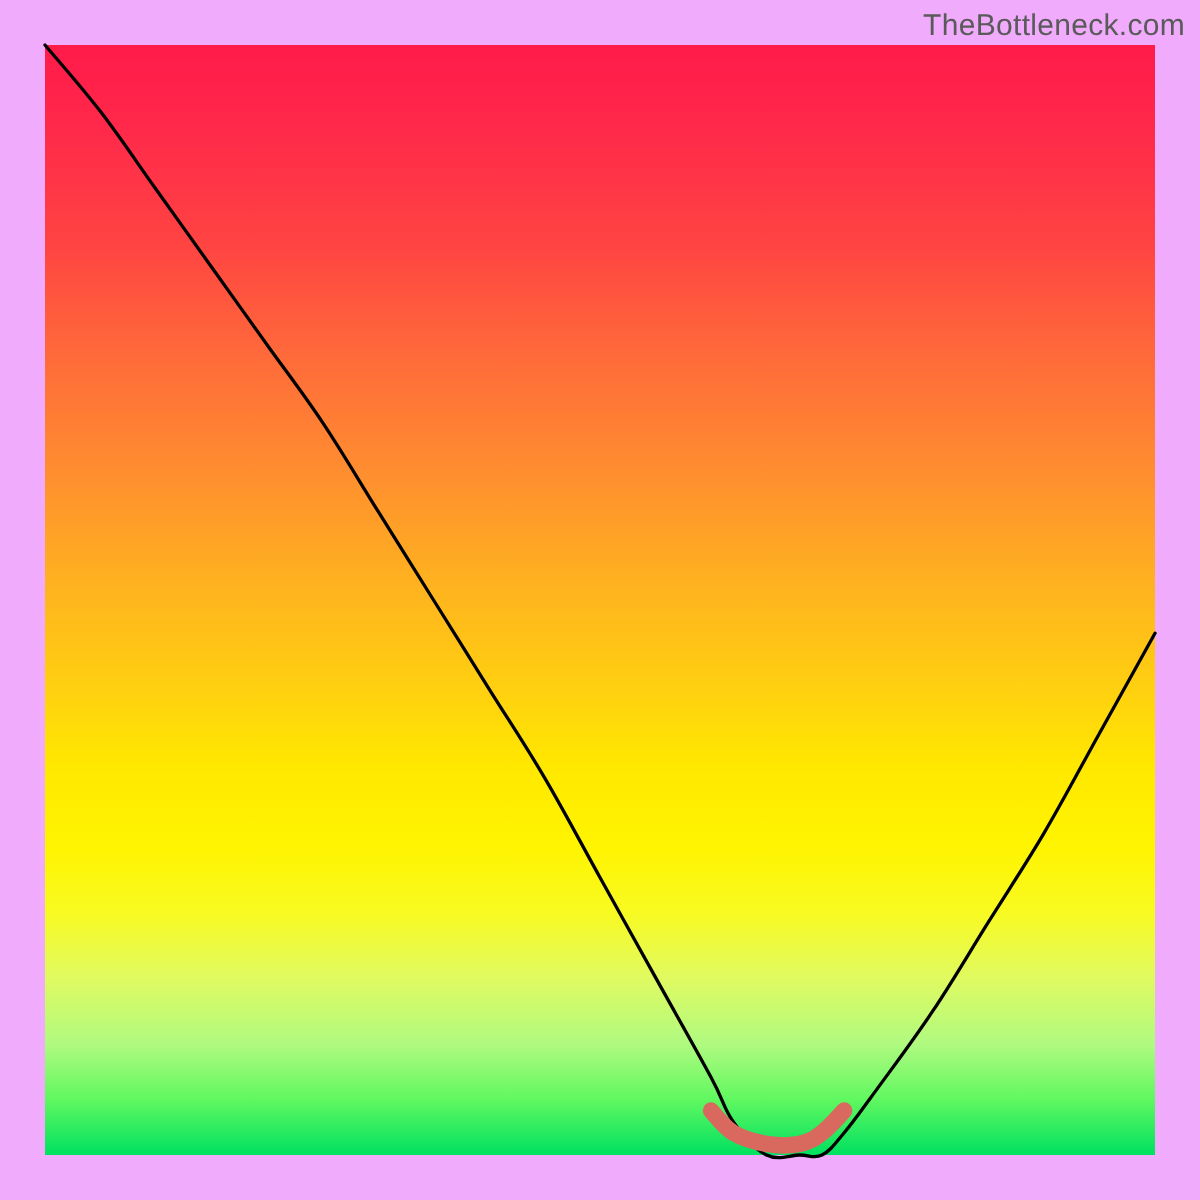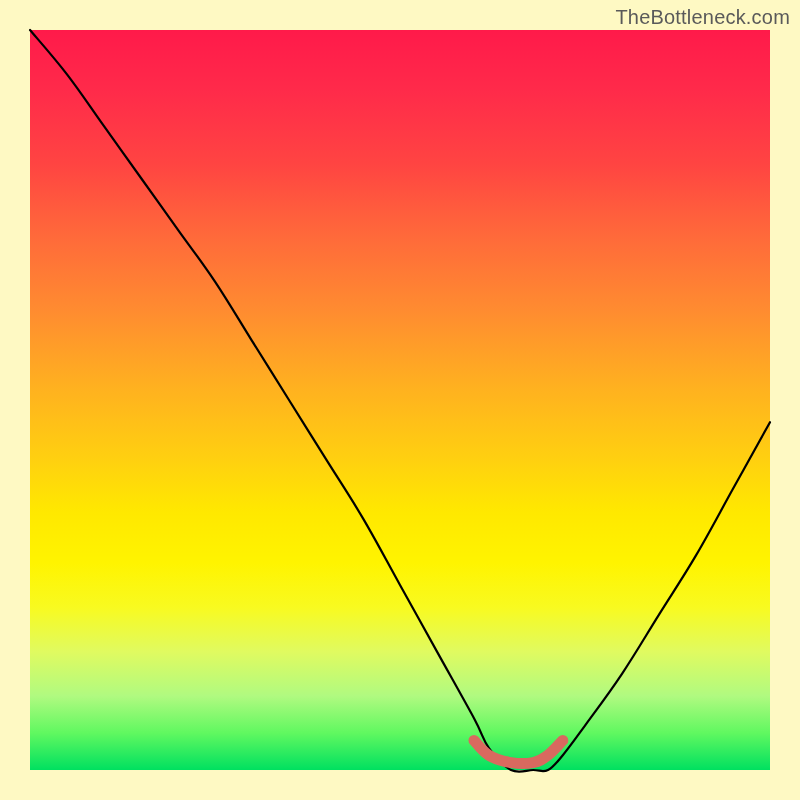--- a/index.html
+++ b/index.html
@@ -1,21 +1,21 @@
 <!DOCTYPE html>
 <html><head>
 <meta charset="utf-8">
 <style>
   * { margin: 0; padding: 0; box-sizing: border-box; }
   html, body { width: 800px; height: 800px; overflow: hidden; background: #000; }
   .chart-container {
     position: relative;
     width: 800px;
     height: 800px;
-    background: #fef9c3;
+    background: #f0abfc;
   }
   .plot-area {
     position: absolute;
     left: 30px;
     top: 30px;
     width: 740px;
     height: 740px;
     background: linear-gradient(to bottom,
       #ff1a4a 0%,
       #ff2a4a 8%,

